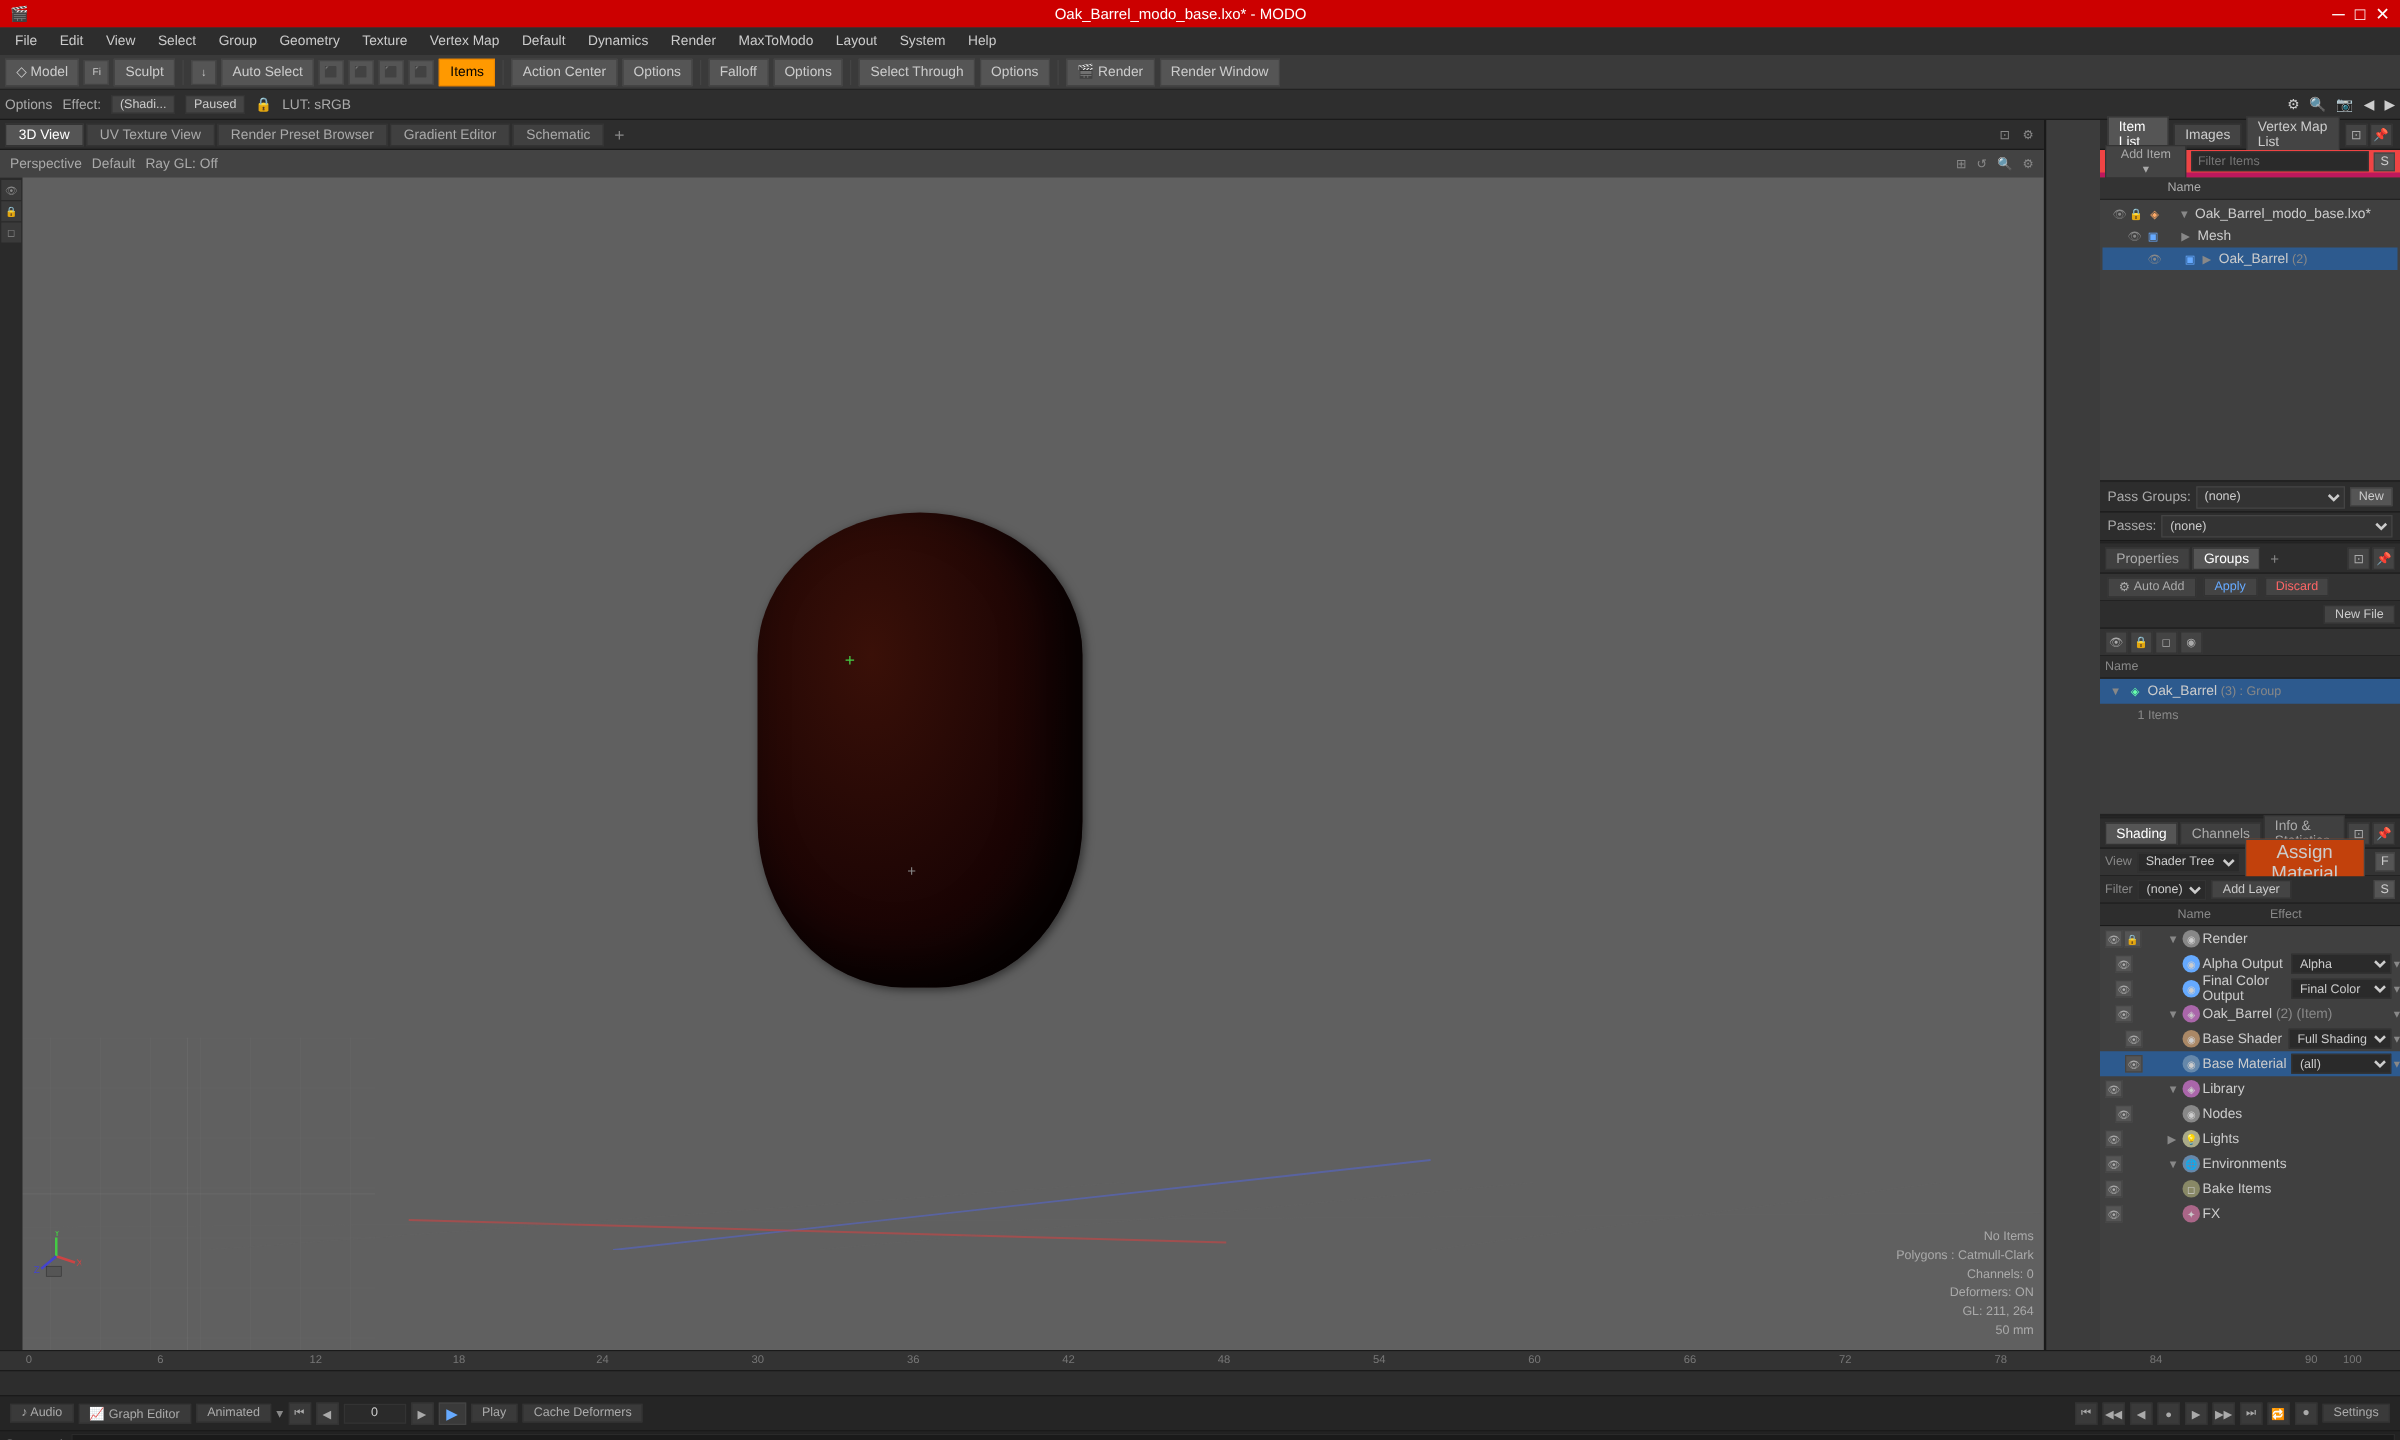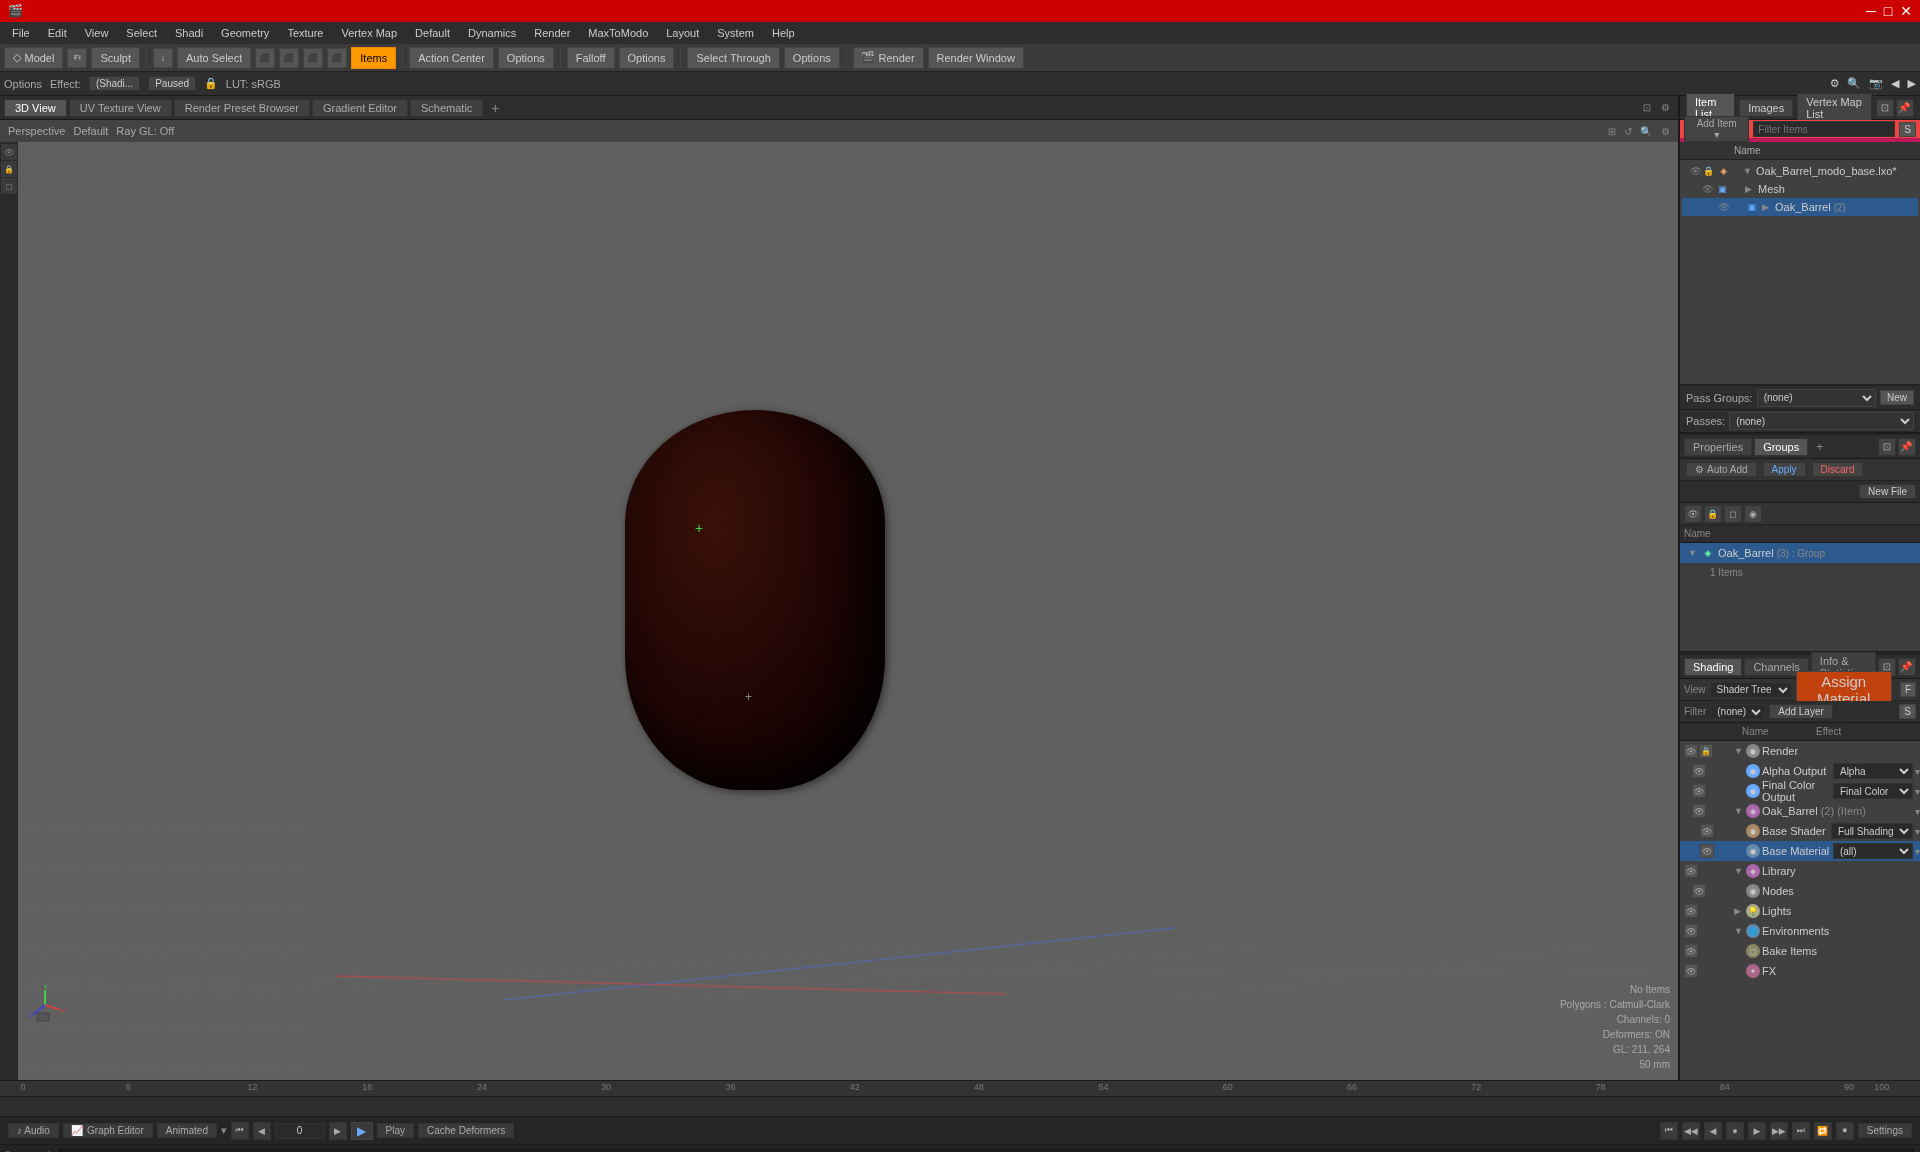--- a/index.html
+++ b/index.html
@@ -87,21 +87,21 @@
     }
 
     
     .axis-widget {
       position: absolute; bottom: 20px; left: 20px;
       width: 40px; height: 40px;
     }
 
     
     #right-panel {
-      width: 240px; display: flex; flex-direction: column; background: #3a3a3a;
+      width: 240px; display: flex; flex-direction: column; background: #3a3a3a; margin-left: 43px;
     }
 
     
     #item-list-panel {
       height: 290px; border-bottom: 2px solid #222; display: flex; flex-direction: column;
     }
     .panel-header {
       height: 24px; background: #2d2d2d; display: flex; align-items: center;
       padding: 0 6px; gap: 4px; border-bottom: 1px solid #1a1a1a;
     }
@@ -310,33 +310,34 @@
     .vp-corner-resize {
       position: absolute; bottom: 0; right: 0; width: 12px; height: 12px;
       background: transparent; cursor: se-resize;
     }
   </style>
 </head>
 <body>
 
 <div id="title-bar">
   <span>🎬</span>
+  <span class="title">Oak_Barrel_modo_base.lxo* - MODO</span>
   <div class="win-controls">
     <span class="win-btn">─</span>
     <span class="win-btn">□</span>
     <span class="win-btn">✕</span>
   </div>
 </div>
 
 <div id="menu-bar">
   <span class="menu-item">File</span>
   <span class="menu-item">Edit</span>
   <span class="menu-item">View</span>
   <span class="menu-item">Select</span>
-  <span class="menu-item">Shadi</span>
+  <span class="menu-item">Group</span>
   <span class="menu-item">Geometry</span>
   <span class="menu-item">Texture</span>
   <span class="menu-item">Vertex Map</span>
   <span class="menu-item">Default</span>
   <span class="menu-item">Dynamics</span>
   <span class="menu-item">Render</span>
   <span class="menu-item">MaxToModo</span>
   <span class="menu-item">Layout</span>
   <span class="menu-item">System</span>
   <span class="menu-item">Help</span>

